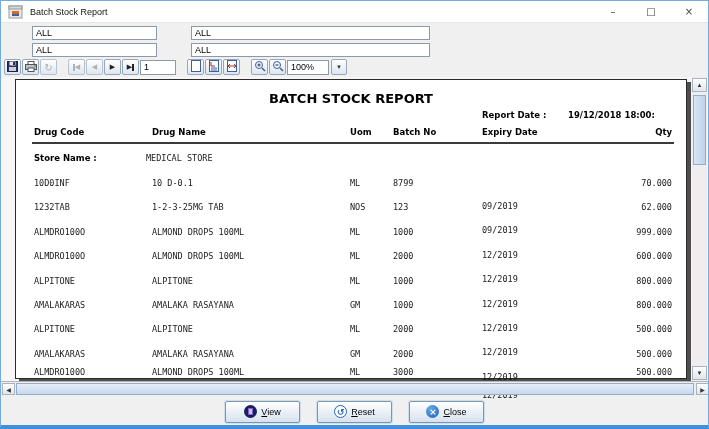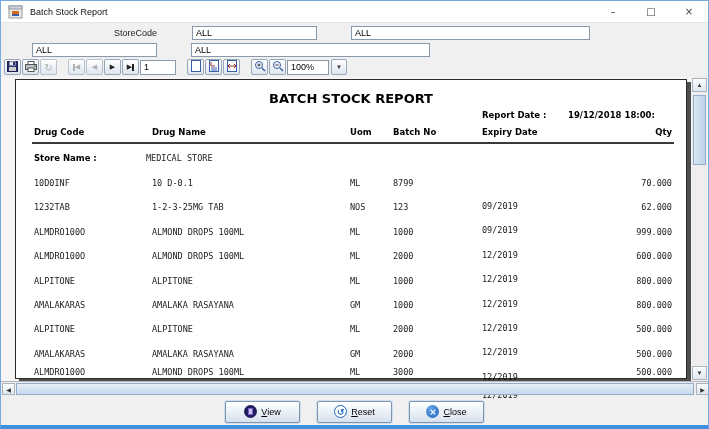--- a/index.html
+++ b/index.html
@@ -112,21 +112,20 @@
     <span class="title-text">Batch Stock Report</span>
     <div class="win-controls">
       <span class="win-btn">–</span>
       <span class="win-btn">□</span>
       <span class="win-btn">×</span>
     </div>
   </div>
 
   <div class="form-area">
     <div class="form-row r0">
-      <span class="form-label">StoreCode</span>
       <input class="form-input fi1" value="ALL" style="">
       <input class="form-input fi2" value="ALL" style="">
     </div>
     <div class="form-row r1">
       <input class="form-input fi1" value="ALL" style="">
       <input class="form-input fi2" value="ALL" style="">
     </div>
   </div>
 
   <div class="toolbar">

